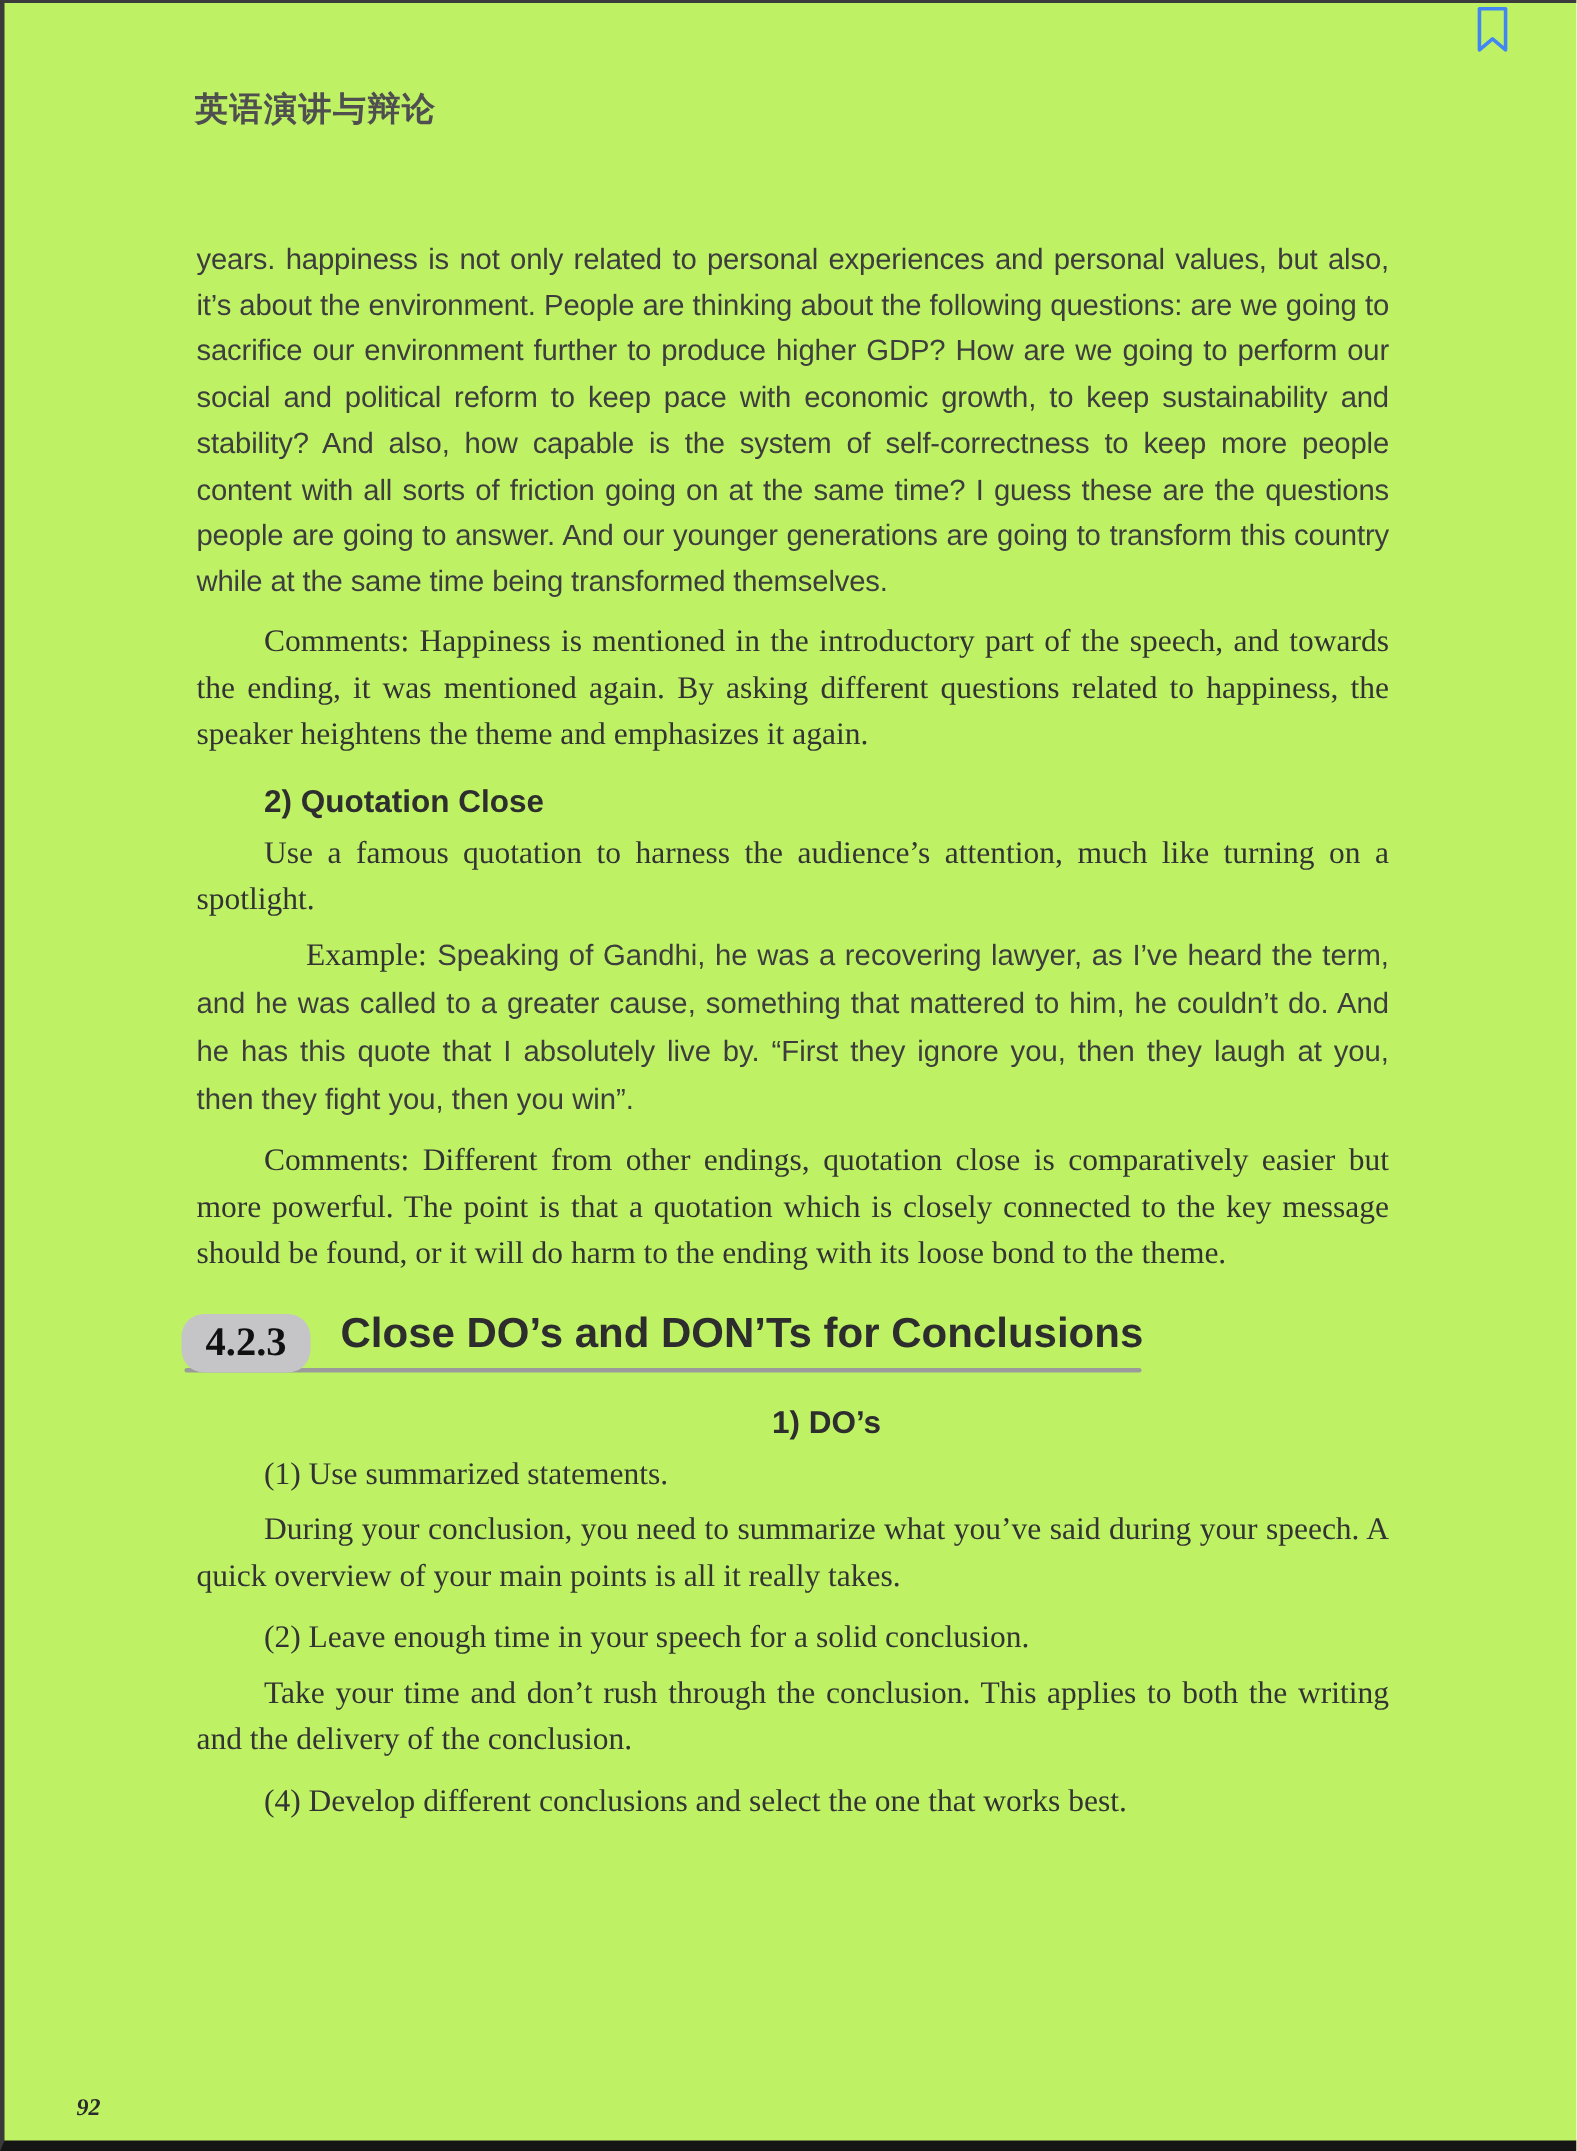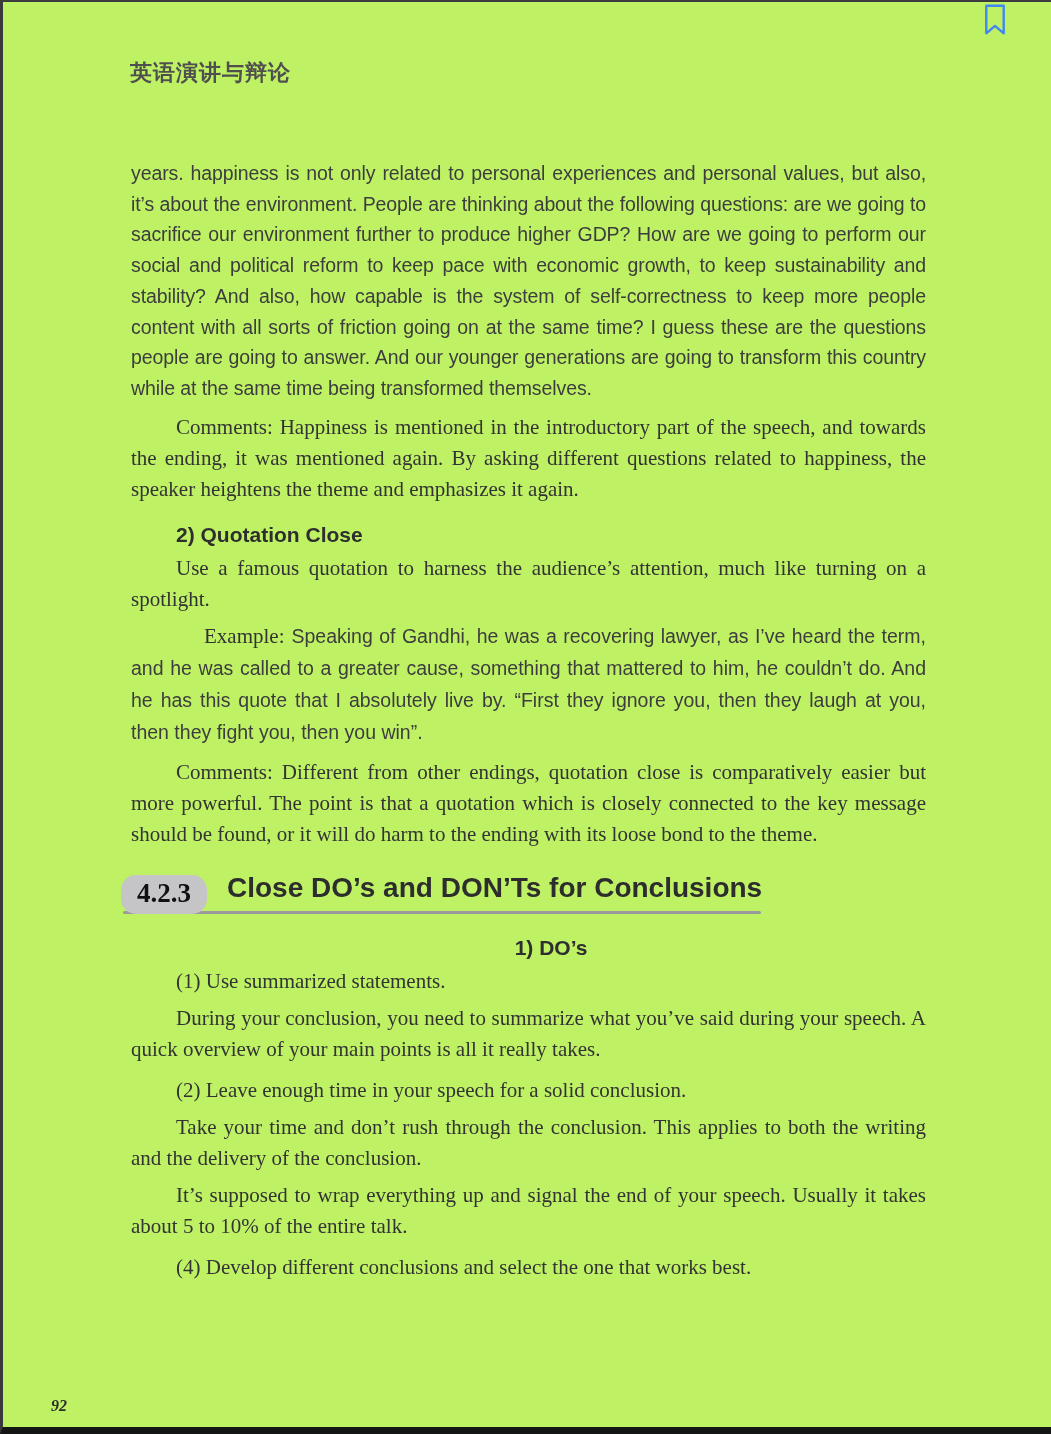--- a/index.html
+++ b/index.html
@@ -130,21 +130,20 @@
     </div>
 
     <h4 class="dos-heading">1) DO’s</h4>
 
     <p class="serif indent item-point">(1) Use summarized statements.</p>
     <p class="serif indent item-detail">During your conclusion, you need to summarize what you’ve said during your speech. A quick overview of your main points is all it really takes.</p>
 
     <p class="serif indent item-point gap">(2) Leave enough time in your speech for a solid conclusion.</p>
     <p class="serif indent item-detail">Take your time and don’t rush through the conclusion. This applies to both the writing and the delivery of the conclusion.</p>
 
-    <p class="serif indent item-detail">It’s supposed to wrap everything up and signal the end of your speech. Usually it takes about 5 to 10% of the entire talk.</p>
 
     <p class="serif indent item-point gap">(4) Develop different conclusions and select the one that works best.</p>
 
   </div>
 
   <div class="page-number">92</div>
 
 </div>
 
 </body></html>

